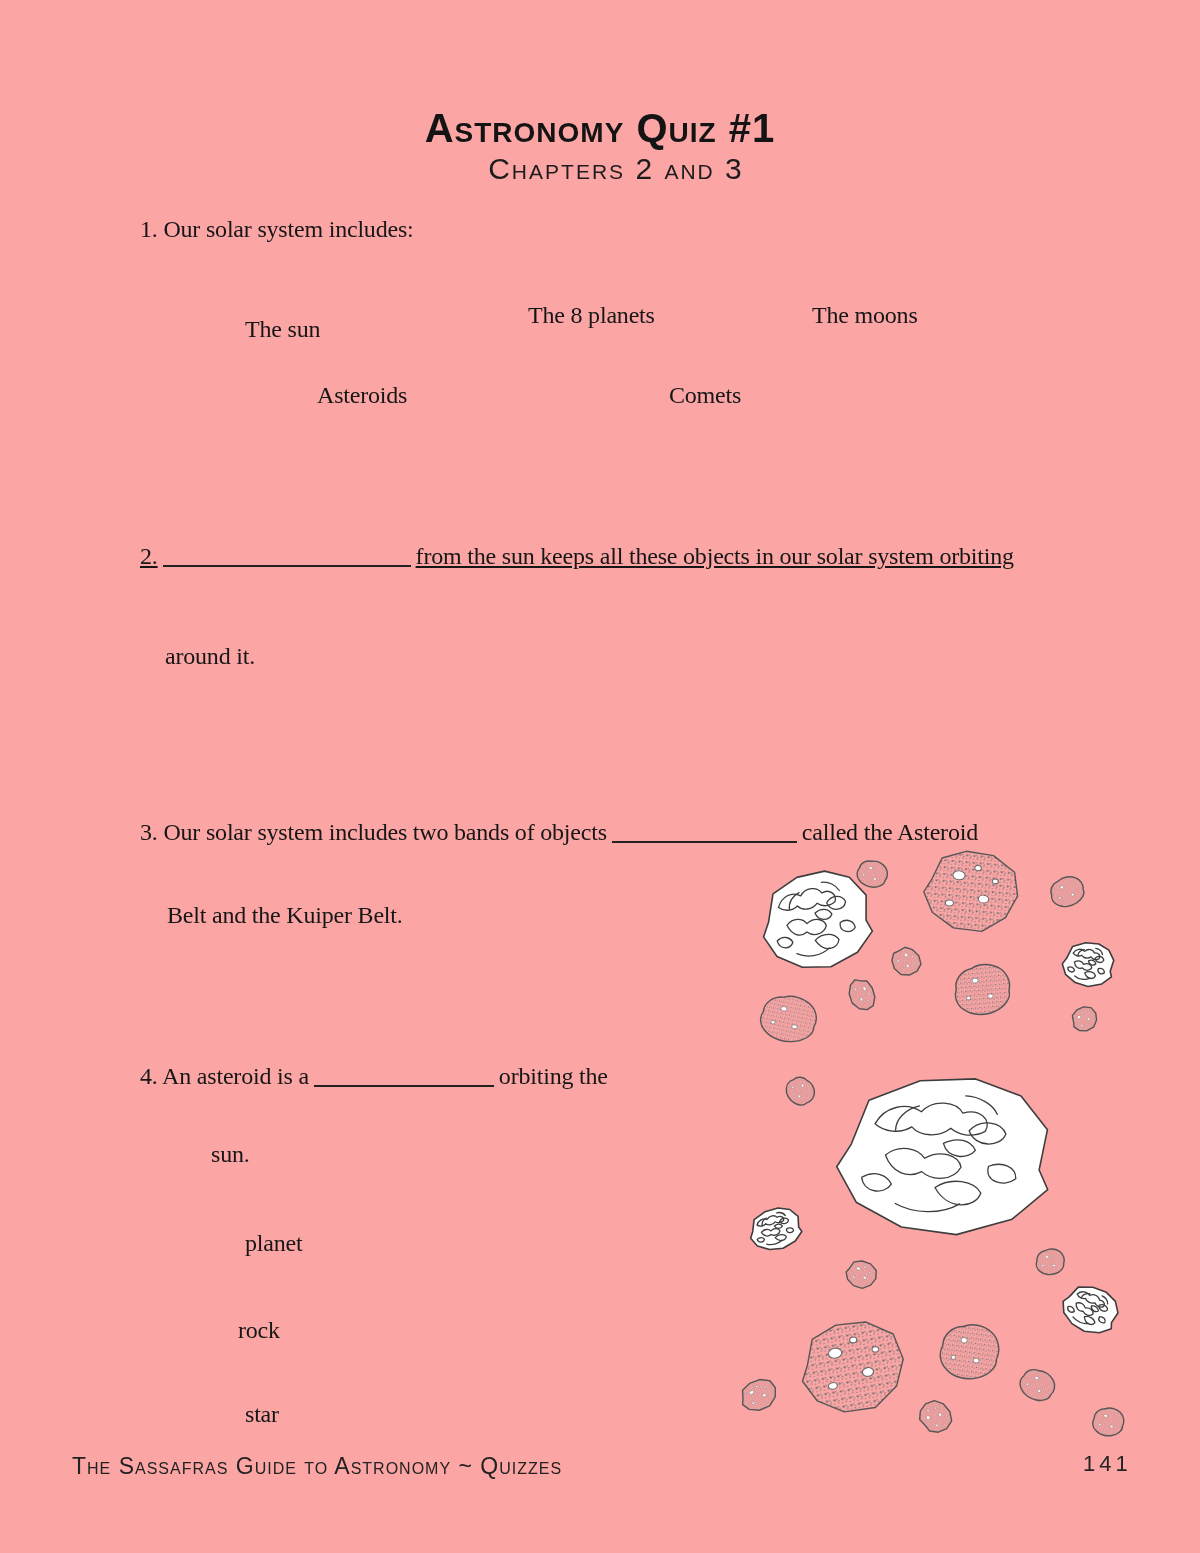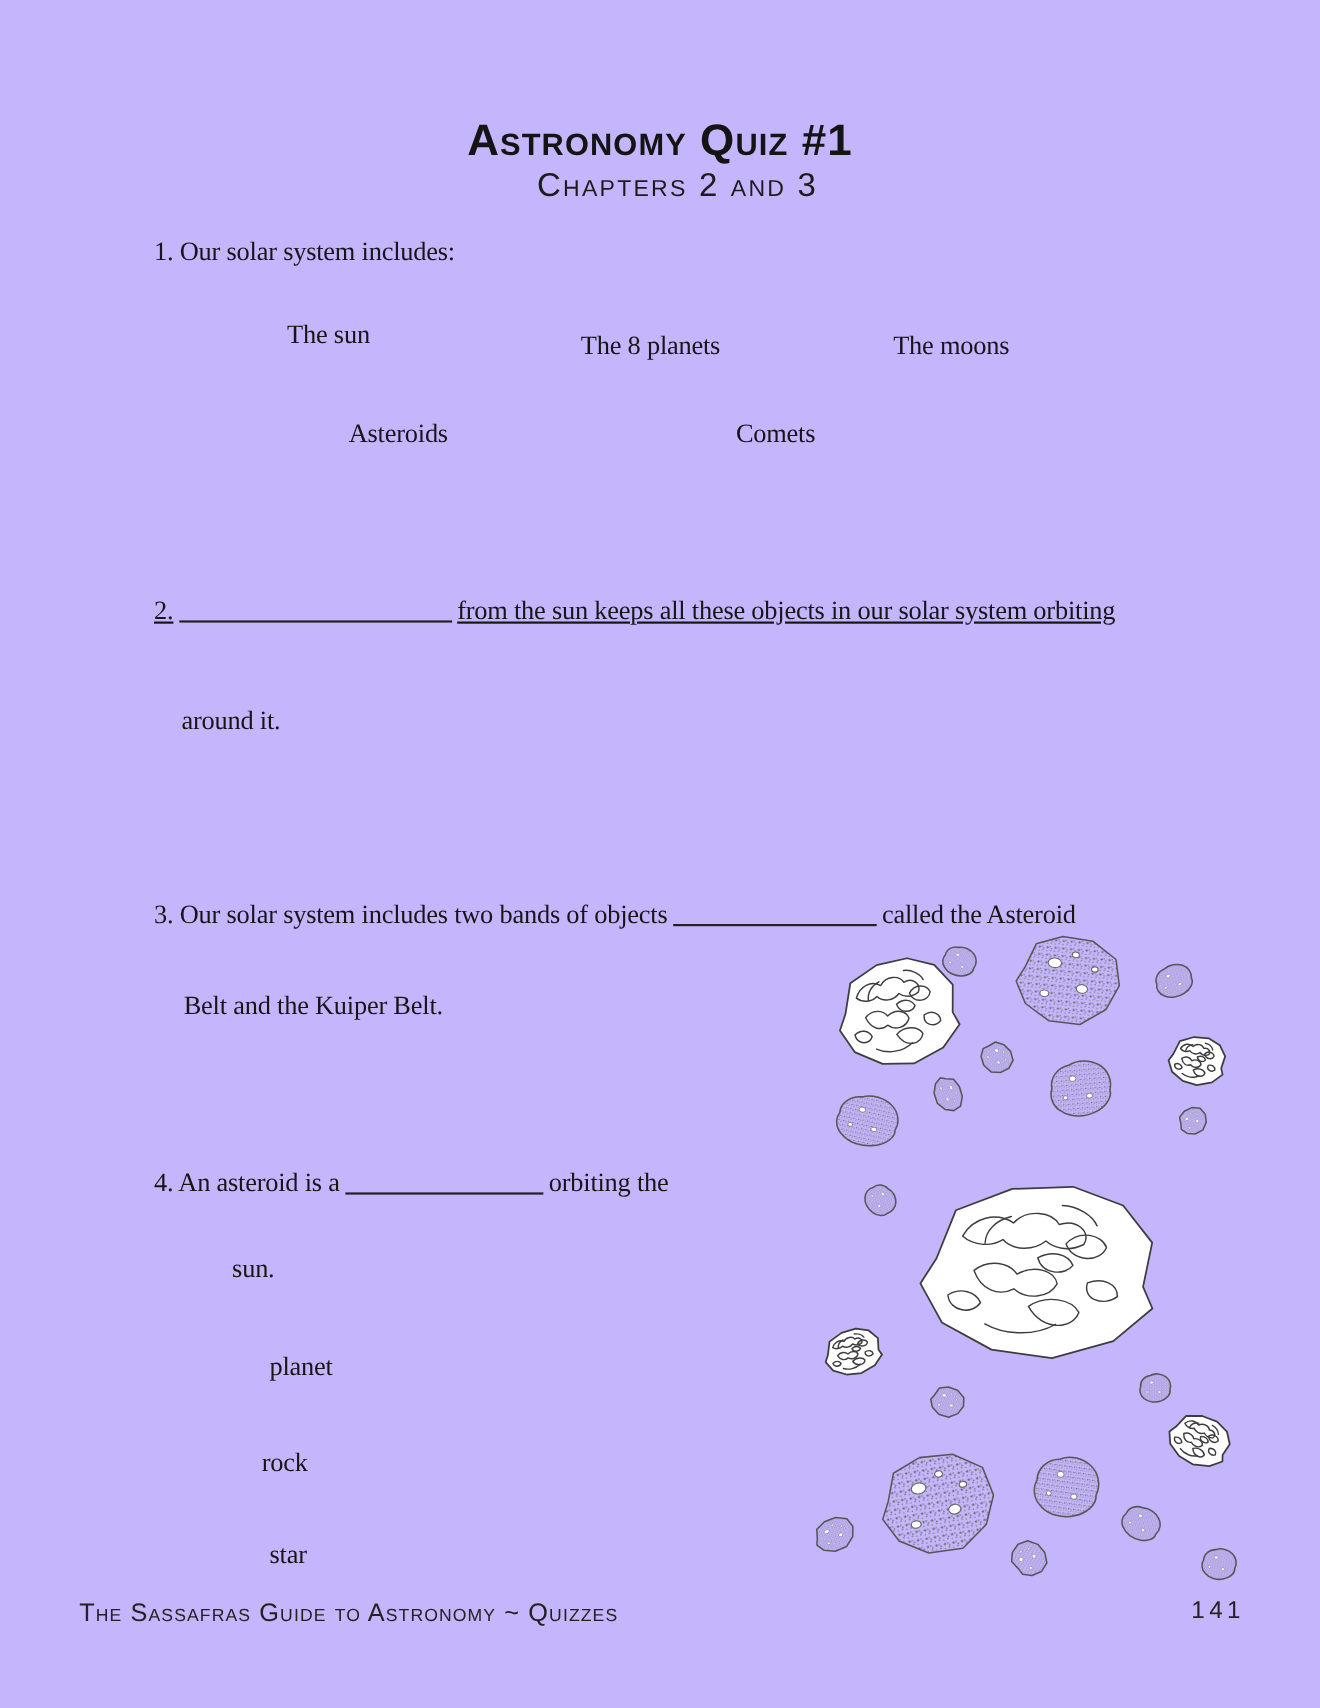--- a/index.html
+++ b/index.html
@@ -1,19 +1,19 @@
 <!DOCTYPE html>
 <html><head>
 <meta charset="utf-8">
 <style>
   html,body{margin:0;padding:0;background:#ffffff;}
   .page{
     position:relative;
     width:1200px;height:1553px;
-    background:#c4b5fd;
+    background:#fca5a5;
     overflow:hidden;
     color:#1b1b1b;
   }
   
   .disp{
     position:absolute;
     font-family:"Liberation Sans","DejaVu Sans",sans-serif;
     font-variant:small-caps;
     white-space:nowrap;
   }
@@ -67,21 +67,21 @@
 </style>
 </head>
 <body>
 
 <div class="page">
 
   <div class="disp title">Astronomy Quiz #1</div>
   <div class="disp subtitle">Chapters 2 and 3</div>
 
   <div class="line" style="left:140px;top:212px;"><span>1.</span> <span>Our solar system includes:</span></div>
-  <div class="line" style="left:245px;top:288px;margin-left:16px;">The sun</div>
+  <div class="line" style="left:245px;top:312px;">The sun</div>
   <div class="line" style="left:528px;top:298px;">The 8 planets</div>
   <div class="line" style="left:812px;top:298px;">The moons</div>
   <div class="line" style="left:317px;top:378px;">Asteroids</div>
   <div class="line" style="left:669px;top:378px;">Comets</div>
 
   <div class="line" style="left:140px;top:539px;text-decoration:underline;"><span>2.</span><span class="blank w248"></span><span>from the sun keeps all these objects in our solar system orbiting</span></div>
   <div class="line" style="left:165px;top:639px;">around it.</div>
 
   <div class="line" style="left:140px;top:815px;"><span>3.</span> <span>Our solar system includes two bands of objects</span><span class="blank w185"></span><span>called the Asteroid</span></div>
   <div class="line" style="left:167px;top:898px;">Belt and the Kuiper Belt.</div>

